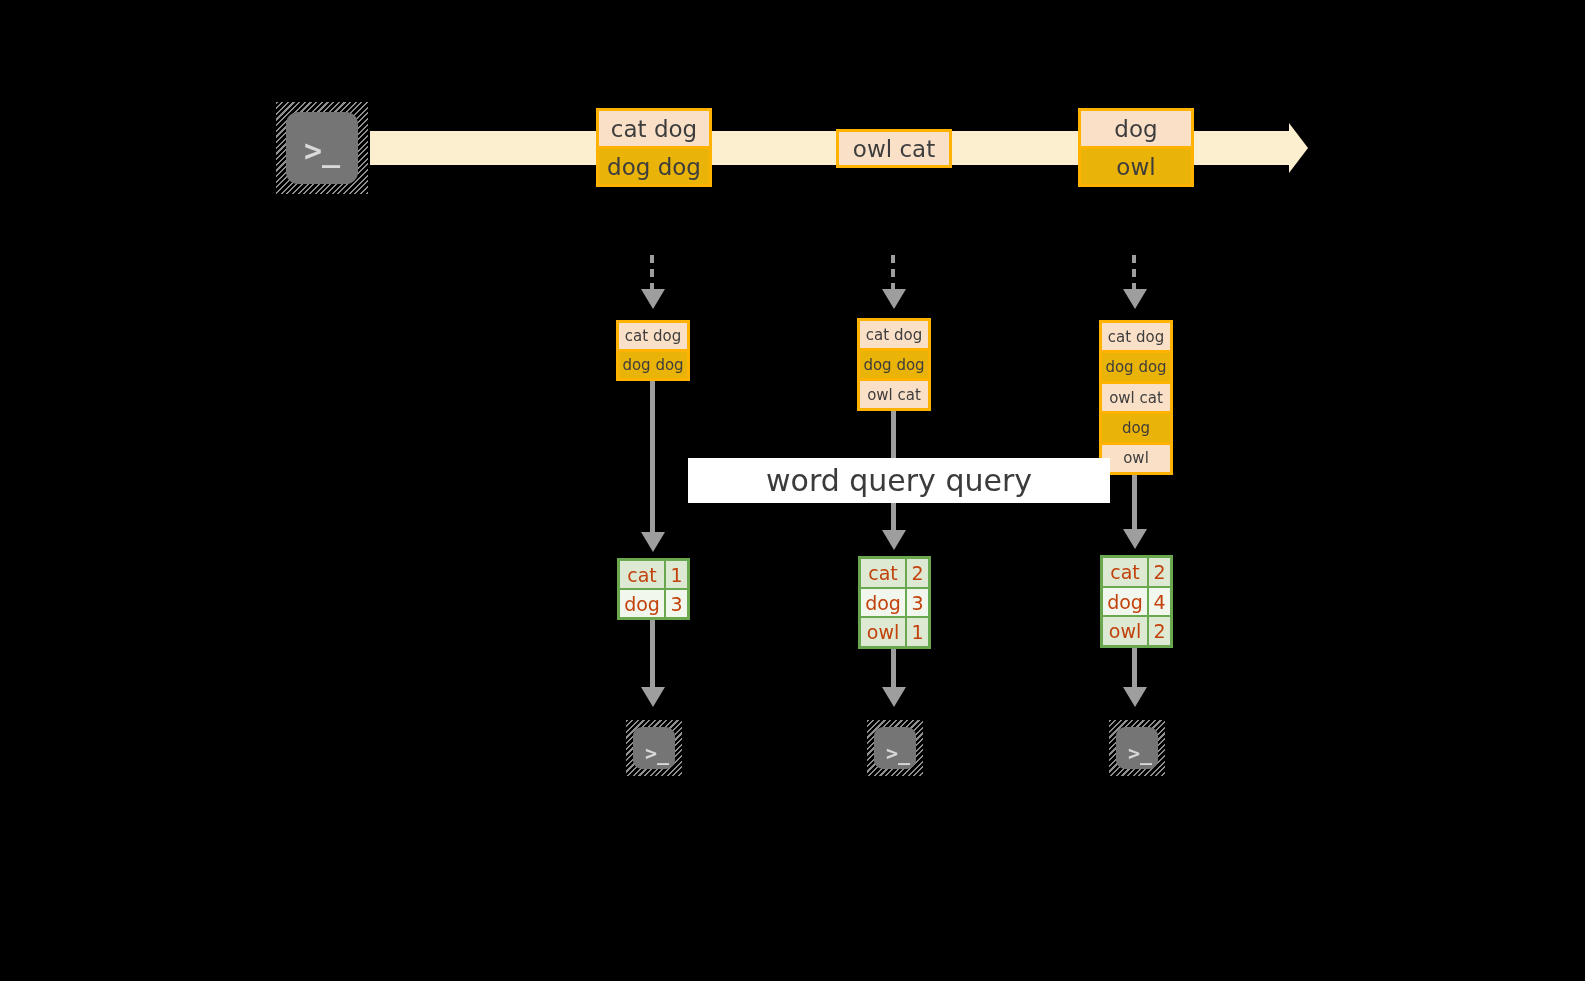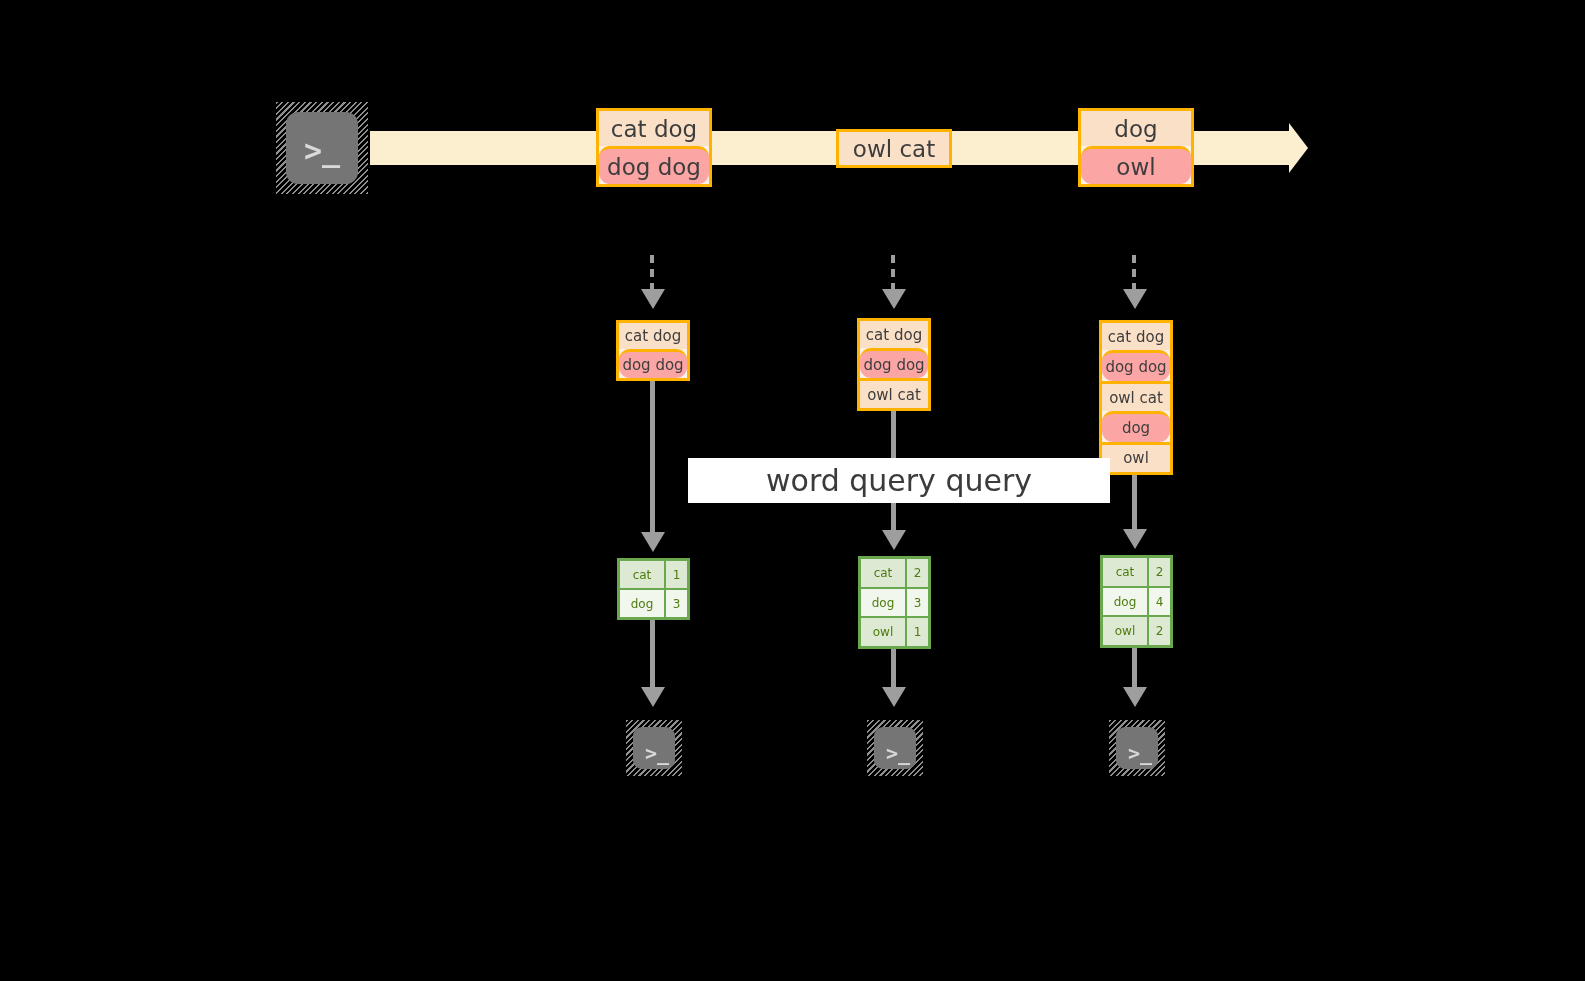--- a/index.html
+++ b/index.html
@@ -70,21 +70,21 @@
   .orow {
     flex: 1 1 auto;
     display: flex;
     align-items: center;
     justify-content: center;
     color: #3d3d3d;
     box-sizing: border-box;
     white-space: nowrap;
   }
   .orow.dark { background: #fbe0c8; }
-  .orow.light { background: #fca5a5; border-radius: 11px; }
+  .orow.light { background: #eab308; }
   .orow + .orow { border-top: 3px solid #ffb300; }
 
   
   .obox.big .orow { font-size: 23px; }
   
   .obox.small .orow { font-size: 15px; }
 
   
   .gbox {
     position: absolute;
@@ -97,22 +97,22 @@
   .grow {
     flex: 1 1 auto;
     display: flex;
     box-sizing: border-box;
   }
   .grow + .grow { border-top: 2px solid #6aa84f; }
   .gcell {
     display: flex;
     align-items: center;
     justify-content: center;
-    color: #4d7c0f;
-    font-size: 12px;
+    color: #c2410c;
+    font-size: 19px;
     box-sizing: border-box;
     white-space: nowrap;
   }
   .gcell.key { flex: 0 0 44px; }
   .gcell.val { flex: 1 1 auto; border-left: 2px solid #6aa84f; }
   .grow.shade .gcell { background: #dde9d2; }
   .grow.plain .gcell { background: #f2f7ee; }
 
   
   .vline {

